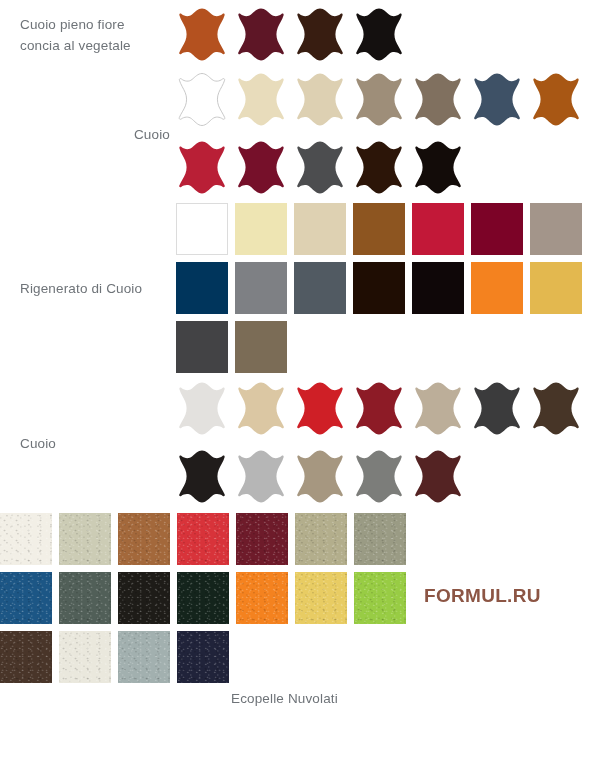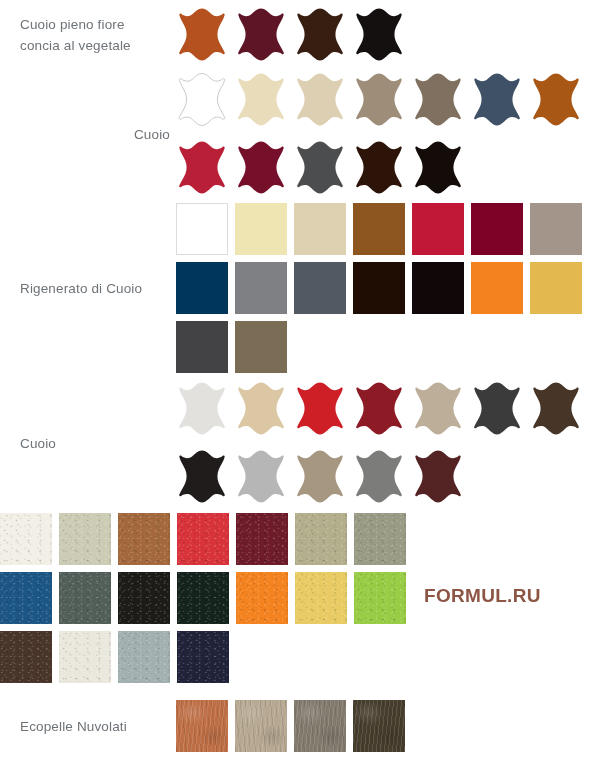--- a/index.html
+++ b/index.html
@@ -429,21 +429,21 @@
             <div class="tex-base" style="background: rgb(162, 176, 175);"></div>
             <div class="tex-grain"></div>
           </div>
           <div title="midnight-navy" class="tex">
             <div class="tex-base" style="background: rgb(32, 35, 58);"></div>
             <div class="tex-grain"></div>
           </div>
         </div>
       </div>
     </div>
-    <div class="section" style="height: 76px;">
+    <div class="section" style="height: 76px; flex-direction: column;">
       <div class="label-cell">
         <div class="label-text">Ecopelle Nuvolati</div>
       </div>
       <div class="swatch-cell">
         <div class="swatch-row tex-row">
           <div title="terracotta" class="tex">
             <div class="tex-base" style="background: rgb(191, 111, 69);"></div>
             <div class="tex-cloud"></div>
           </div>
           <div title="sand-beige" class="tex">

